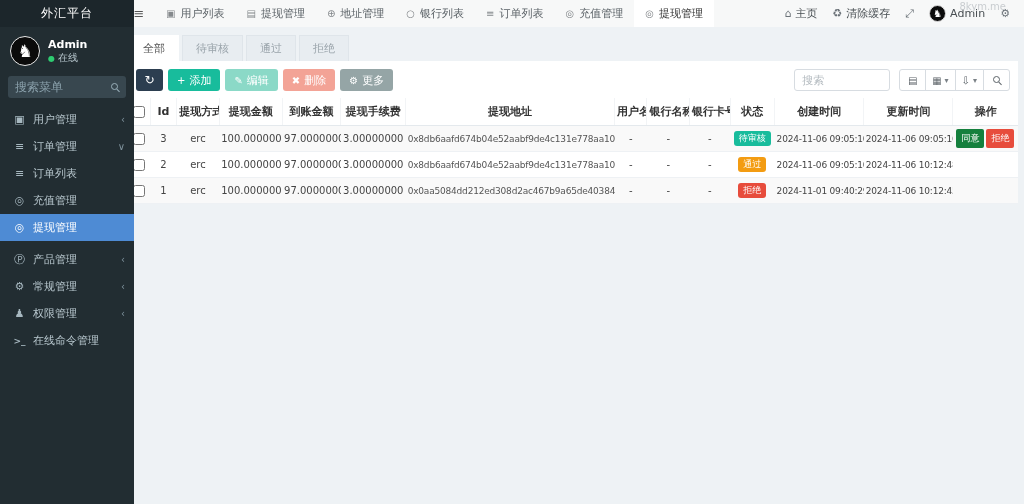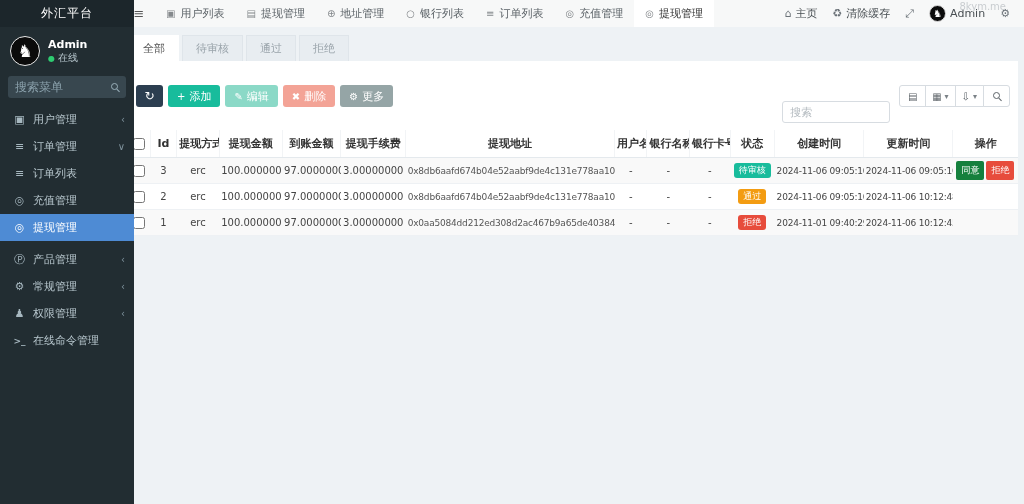--- a/index.html
+++ b/index.html
@@ -53,21 +53,21 @@
   .panel { background:#fff; }
   .toolbar { display:flex; align-items:center; padding:8px 8px 7px 8px; }
   .btn { height:22px; border:none; border-radius:3px; color:#fff; font-size:11px; display:inline-flex; align-items:center; gap:4px; padding:0 9px; margin-right:5px; cursor:pointer; font-family:inherit; }
   .btn .b-icon { font-size:10px; }
   .btn-refresh { background:#2c3e50; width:27px; justify-content:center; padding:0; font-size:12px; }
   .btn-add { background:#18bc9c; }
   .btn-edit { background:#8bd9c7; }
   .btn-del { background:#f3a396; }
   .btn-more { background:#95a5a6; }
   .toolbar-right { margin-left:auto; display:flex; align-items:center; }
-  .tsearch { width:108px; height:22px; border:1px solid #d7dce1; border-radius:3px; font-size:11px; padding:0 7px; color:#555; margin-right:9px; outline:none; font-family:inherit;margin-top:32px; }
+  .tsearch { width:96px; height:22px; border:1px solid #d7dce1; border-radius:3px; font-size:11px; padding:0 7px; color:#555; margin-right:9px; outline:none; font-family:inherit; }
   .tsearch::placeholder { color:#b3babf; }
   .vbtn-group { display:flex; }
   .vbtn { height:22px; min-width:27px; background:#fff; border:1px solid #d7dce1; margin-left:-1px; display:flex; align-items:center; justify-content:center; gap:3px; font-size:10px; color:#5c6368; padding:0 6px; cursor:pointer; }
   .vbtn:first-child { border-radius:3px 0 0 3px; margin-left:0; }
   .vbtn:last-child { border-radius:0 3px 3px 0; }
   .vbtn .caret { font-size:8px; color:#7b8287; }
   .vbtn .lens::before { border-color:#5c6368; } .vbtn .lens::after { background:#5c6368; }
 
   table { width:100%; border-collapse:collapse; table-layout:fixed; }
   thead th { font-size:11px; font-weight:bold; color:#333; text-align:center; padding:6px 2px; border-bottom:1px solid #e4e9ed; border-left:1px solid #f2f4f6; white-space:nowrap; overflow:hidden; }

